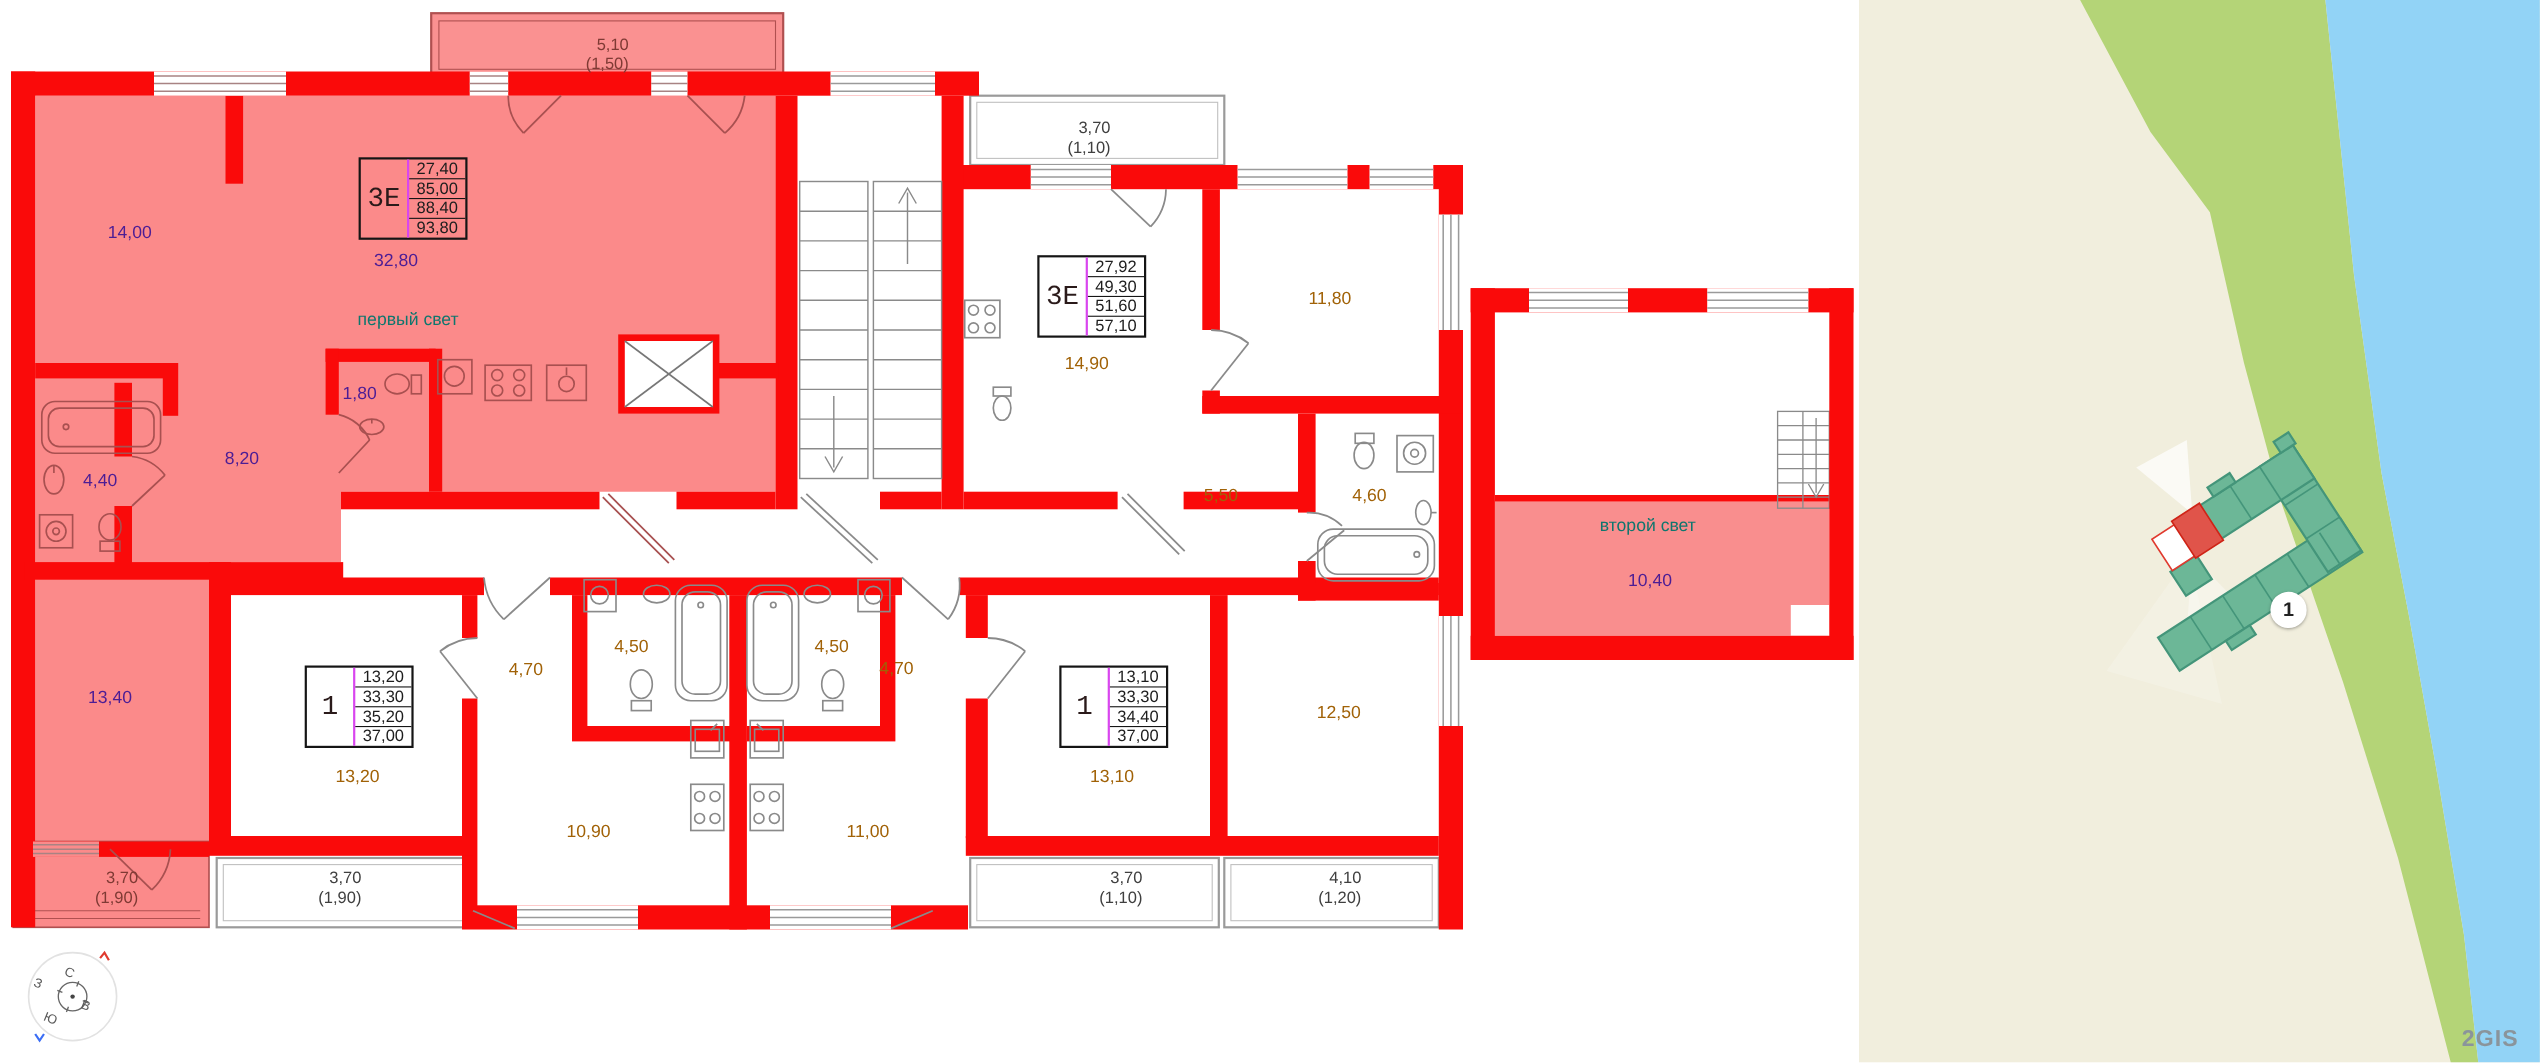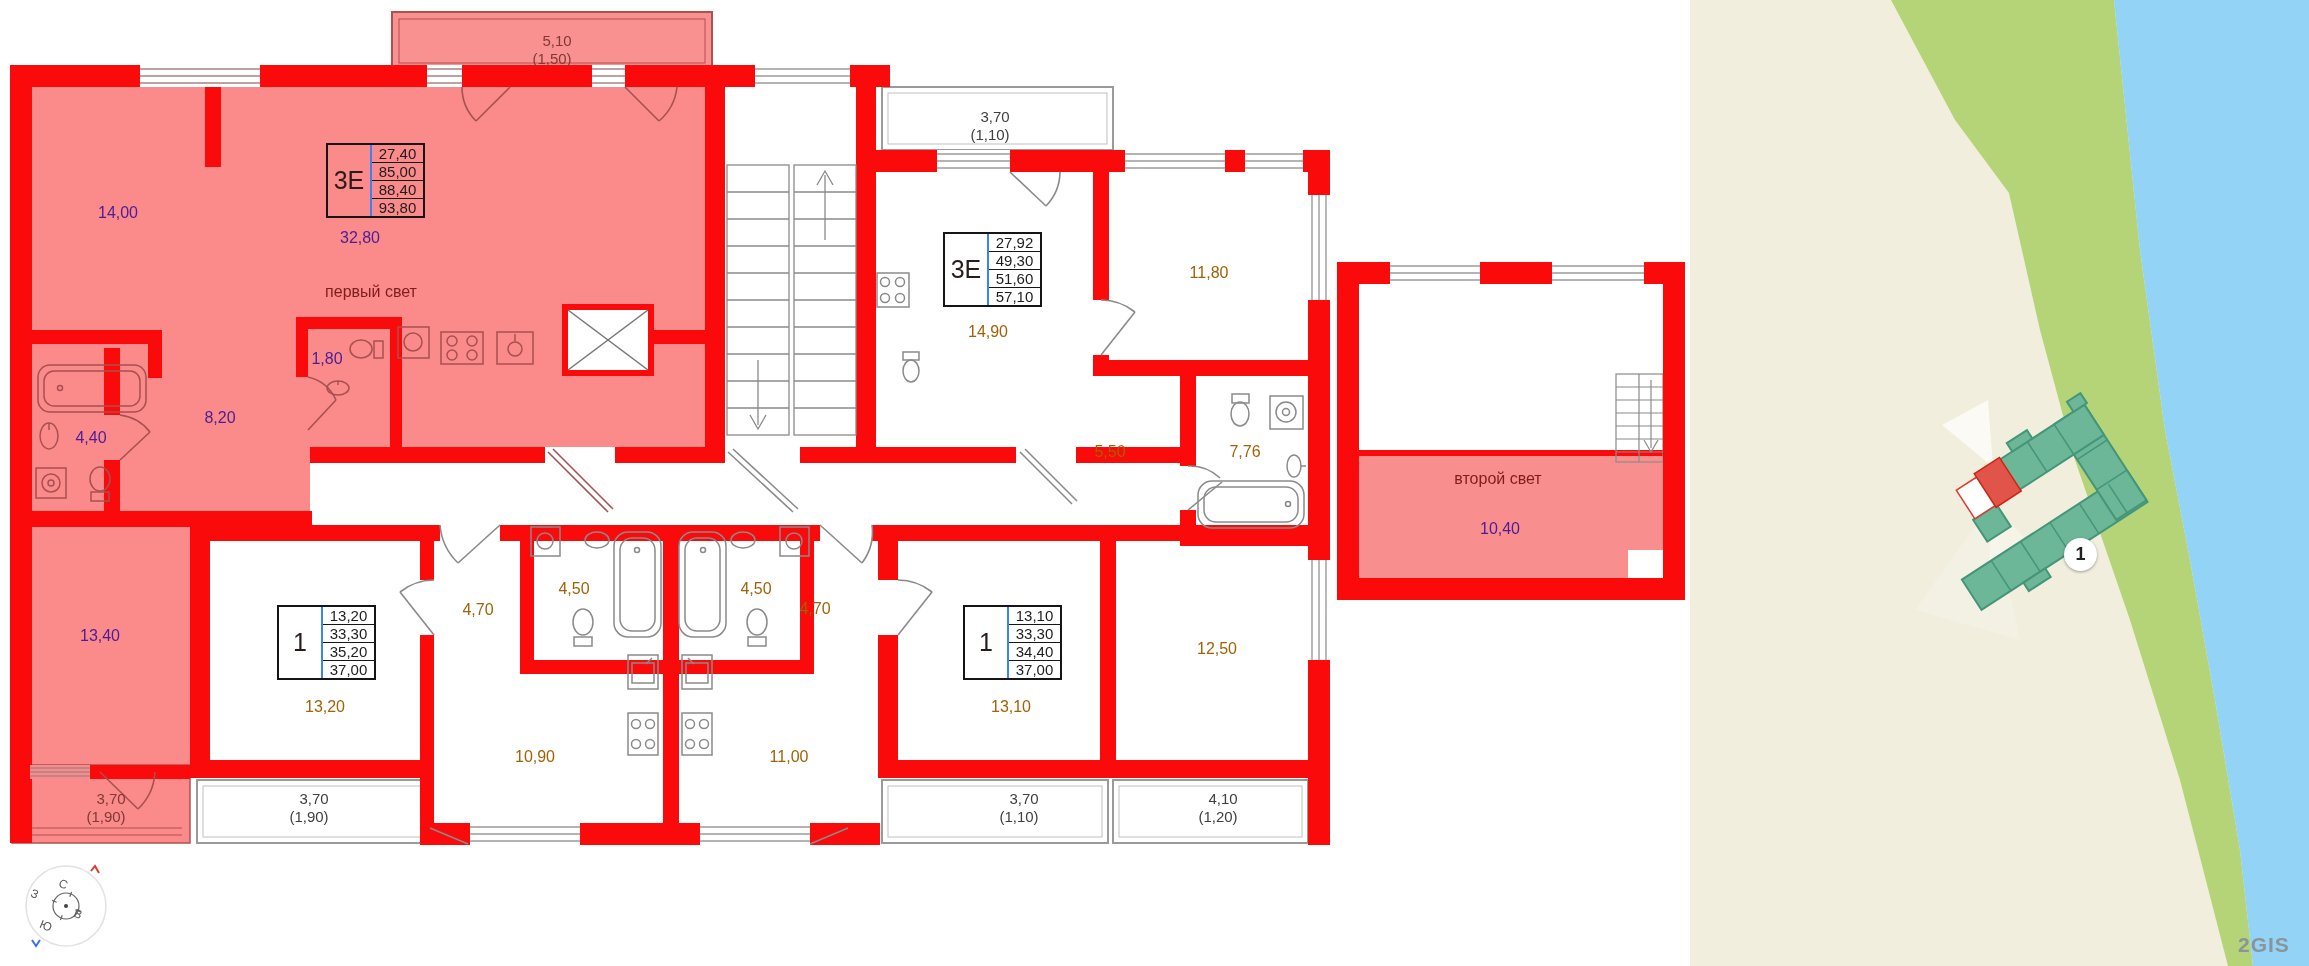--- a/index.html
+++ b/index.html
@@ -5,27 +5,27 @@
   html,body{margin:0;padding:0;background:#fff;}
   body{width:2309px;height:966px;position:relative;overflow:hidden;
        font-family:"Liberation Sans","DejaVu Sans",sans-serif;}
   .stage{position:absolute;left:0;top:0;width:2309px;height:966px;}
   svg{position:absolute;display:block;}
   #plan-svg{left:0;top:0;}
   #map-svg{left:1690px;top:0;}
   .lbl{position:absolute;transform:translate(-50%,-50%);font-size:16px;color:#a16207;
        white-space:nowrap;text-align:center;line-height:19px;}
   .lbl.pink{color:#4c1d95;}
-  .lbl.accent{color:#7f1d1d;}
+  .lbl.accent{color:#0f766e;}
   .bal{position:absolute;transform:translate(-50%,-50%);font-size:15px;color:#3f3f3f;
        text-align:right;line-height:18px;white-space:nowrap;}
   .bal.pink{color:#7f3a34;}
   .apt-table{position:absolute;display:flex;border:2px solid #151515;}
   .apt-type{width:42px;display:flex;align-items:center;justify-content:center;
-            font-size:25px;color:#2a1a1a;border-right:2px solid #3b82f6;}
+            font-size:25px;color:#2a1a1a;border-right:2px solid #d946ef;font-family:Liberation Mono, monospace;}
   .apt-vals{display:flex;flex-direction:column;}
   .apt-vals .v{width:51px;height:17px;line-height:17px;text-align:center;font-size:15px;
                color:#1d1d1d;border-bottom:1px solid #151515;}
   .apt-vals .v:last-child{border-bottom:none;}
   #map-badge{position:absolute;left:2064px;top:538px;width:33px;height:33px;border-radius:50%;
              background:#fff;box-shadow:0 1px 3px rgba(0,0,0,.35);display:flex;align-items:center;
              justify-content:center;font-size:18px;font-weight:bold;color:#222;}
   #gis-watermark{position:absolute;left:2238px;top:933px;font-size:21px;font-weight:bold;
                  color:#8a949b;letter-spacing:1px;}
 </style>
@@ -489,21 +489,21 @@
 <div class="lbl pink" style="left:118px;top:212px;">14,00</div>
 <div class="lbl pink" style="left:360px;top:237px;">32,80</div>
 <div class="lbl accent" style="left:371px;top:291px;">первый свет</div>
 <div class="lbl pink" style="left:327px;top:358px;">1,80</div>
 <div class="lbl pink" style="left:220px;top:417px;">8,20</div>
 <div class="lbl pink" style="left:91px;top:437px;">4,40</div>
 <div class="lbl pink" style="left:100px;top:635px;">13,40</div>
 <div class="lbl" style="left:988px;top:331px;">14,90</div>
 <div class="lbl" style="left:1209px;top:272px;">11,80</div>
 <div class="lbl" style="left:1110px;top:451px;">5,50</div>
-<div class="lbl" style="left:1245px;top:451px;">7,76</div>
+<div class="lbl" style="left:1245px;top:451px;">4,60</div>
 <div class="lbl" style="left:1217px;top:648px;">12,50</div>
 <div class="lbl" style="left:478px;top:609px;">4,70</div>
 <div class="lbl" style="left:574px;top:588px;">4,50</div>
 <div class="lbl" style="left:756px;top:588px;">4,50</div>
 <div class="lbl" style="left:815px;top:608px;">4,70</div>
 <div class="lbl" style="left:325px;top:706px;">13,20</div>
 <div class="lbl" style="left:535px;top:756px;">10,90</div>
 <div class="lbl" style="left:789px;top:756px;">11,00</div>
 <div class="lbl" style="left:1011px;top:706px;">13,10</div>
 <div class="lbl accent" style="left:1498px;top:478px;">второй свет</div>

